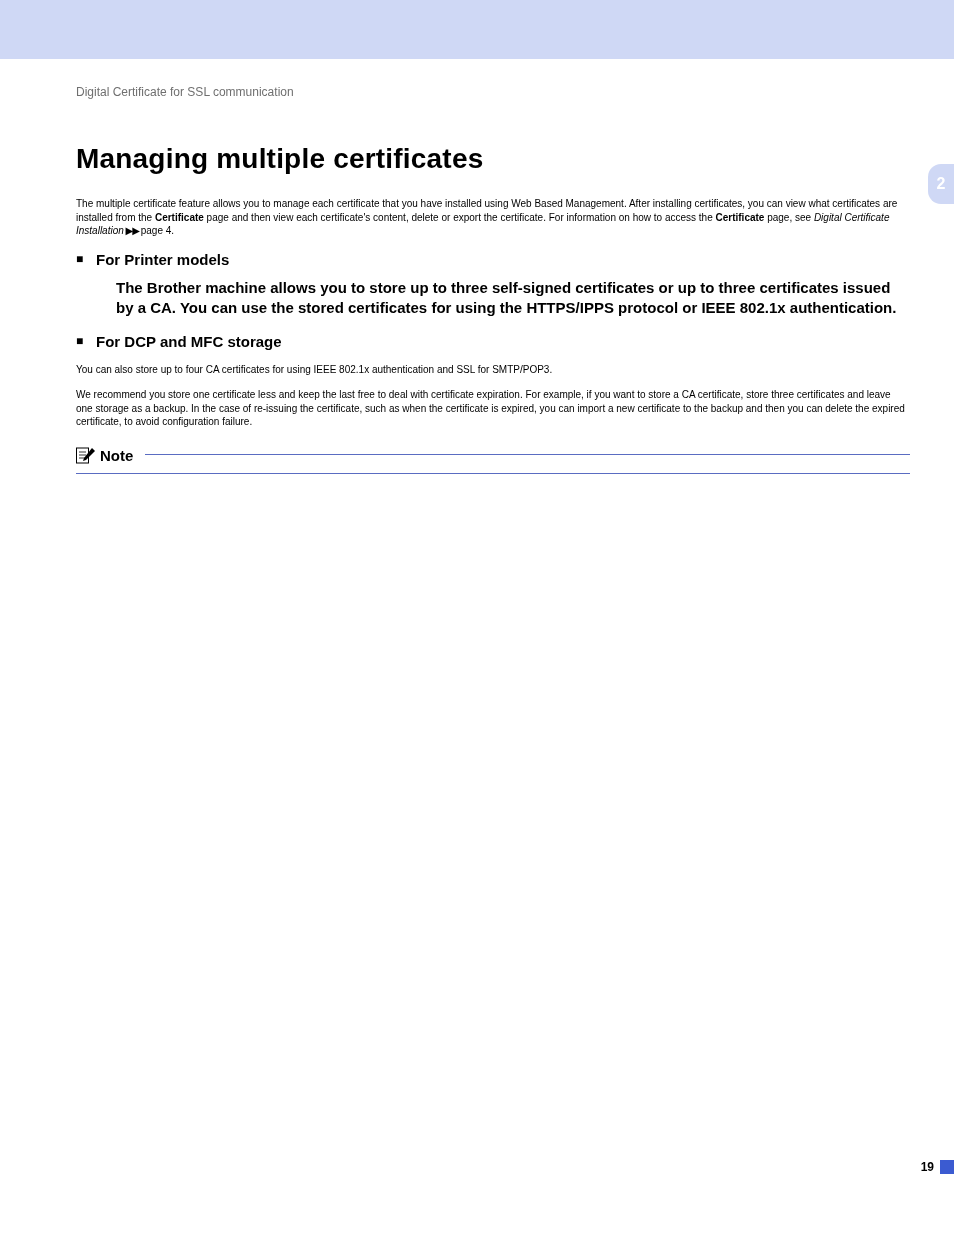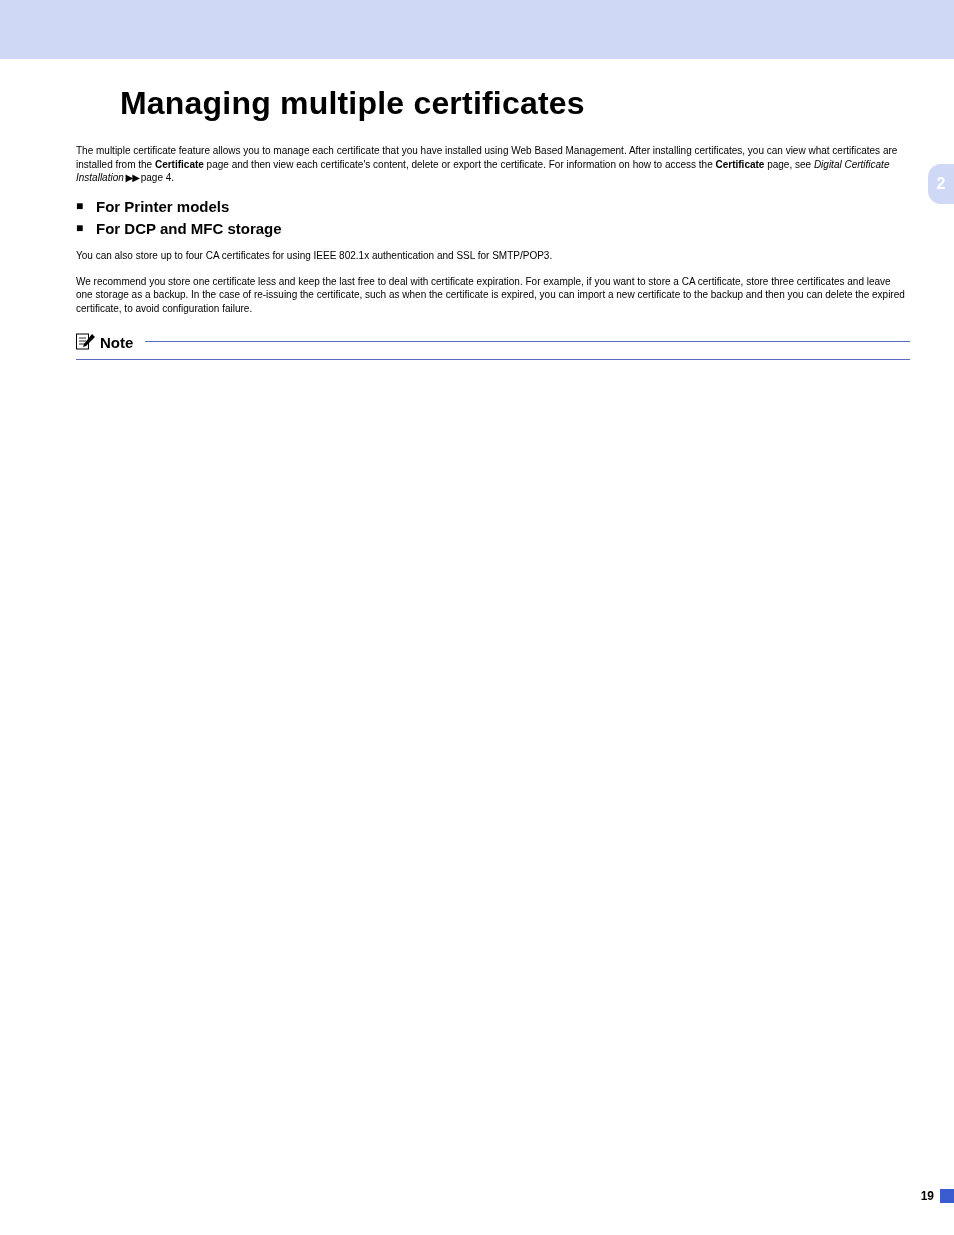--- a/index.html
+++ b/index.html
@@ -1,64 +1,66 @@
 <!DOCTYPE html>
 <html><head>
   <meta charset="utf-8">
   <style>
     * { box-sizing: border-box; margin: 0; padding: 0; }
     html, body { width: 954px; height: 1235px; font-family: Arial, Helvetica, sans-serif; color: #000; background: #fff; }
     .topbar { height: 59px; width: 100%; background: #cfd8f5; }
     .page { position: relative; padding: 26px 44px 0 76px; }
     .running-head { font-size: 12px; color: #6f6f6f; margin-bottom: 44px; }
-    h1.title { font-size: 32px; font-weight: bold; margin-bottom: 22px; letter-spacing: 0.2px; margin-left: 44px; }
+    h1.title { font-size: 28px; font-weight: bold; margin-bottom: 22px; letter-spacing: 0.2px; }
     .body-text { font-size: 10px; line-height: 1.35; margin-bottom: 12px; }
     .bold { font-weight: bold; }
     .italic { font-style: italic; }
     .sq-list { list-style: none; margin: 4px 0 10px 0; }
     .sq-list > li { font-size: 15px; line-height: 1.35; margin-bottom: 2px; padding-left: 20px; position: relative; font-weight: bold; }
     .sq-list > li::before { content: "■"; position: absolute; left: 0; top: 1px; font-size: 12px; color: #000; }
     .sub-para { font-size: 15px; line-height: 1.35; margin: 8px 0 14px 20px; }
     .note-block { margin-top: 18px; }
     .note-header { display: flex; align-items: center; }
     .note-icon { flex: 0 0 auto; width: 20px; height: 18px; margin-right: 4px; }
     .note-label { font-weight: bold; font-size: 15px; margin-right: 12px; }
     .note-rule { flex: 1 1 auto; height: 1px; background: #5a6cc2; margin-bottom: 2px; }
     .note-ul { list-style: none; margin: 8px 0 0 0; }
     .note-ul > li { font-size: 15px; line-height: 1.35; padding-left: 22px; position: relative; margin-bottom: 12px; }
     .note-ul > li::before { content: "•"; position: absolute; left: 8px; top: 0; font-size: 15px; }
     .note-end-rule { height: 1px; background: #5a6cc2; margin-top: 2px; }
     .side-tab { position: absolute; right: 0; top: 164px; width: 26px; height: 40px; background: #cfd8f5; border-top-left-radius: 13px; border-bottom-left-radius: 13px; display: flex; align-items: center; justify-content: center; color: #fff; font-weight: bold; font-size: 16px; }
-    .footer { position: absolute; bottom: 32px; right: 0; display: flex; align-items: center; }
+    .footer { position: absolute; bottom: 61px; right: 0; display: flex; align-items: center; }
     .page-num { font-weight: bold; font-size: 12px; margin-right: 6px; }
     .footer-bar { width: 14px; height: 14px; background: #3b5bd1; }
     .root { position: relative; width: 954px; height: 1235px; }
     .xref-arrows { letter-spacing: -1px; }
   </style>
 </head>
 <body>
 
 <div class="root">
   <div class="topbar"></div>
 
   <div class="side-tab">
     <span>2</span>
   </div>
 
   <div class="page">
+    <div class="running-head">Digital Certificate for SSL communication</div>
 
     <h1 class="title">Managing multiple certificates</h1>
 
     <p class="body-text">
       <span>The multiple certificate feature allows you to manage each certificate that you have installed using Web Based Management. After installing certificates, you can view what certificates are installed from the </span><span class="bold">Certificate</span><span> page and then view each certificate's content, delete or export the certificate. For information on how to access the </span><span class="bold">Certificate</span><span> page, see </span><span class="italic">Digital Certificate Installation</span><span class="xref-arrows"> ▶▶ </span><span>page 4.</span>
     </p>
 
     <ul class="sq-list">
       <li>
         <span>For Printer models</span>
+        <p class="sub-para">The Brother machine allows you to store up to three self-signed certificates or up to three certificates issued by a CA. You can use the stored certificates for using the HTTPS/IPPS protocol or IEEE 802.1x authentication.</p>
       </li>
       <li>
         <span>For DCP and MFC storage</span>
       </li>
     </ul>
 
     <p class="body-text">You can also store up to four CA certificates for using IEEE 802.1x authentication and SSL for SMTP/POP3.</p>
 
     <p class="body-text">We recommend you store one certificate less and keep the last free to deal with certificate expiration. For example, if you want to store a CA certificate, store three certificates and leave one storage as a backup. In the case of re-issuing the certificate, such as when the certificate is expired, you can import a new certificate to the backup and then you can delete the expired certificate, to avoid configuration failure.</p>
 

